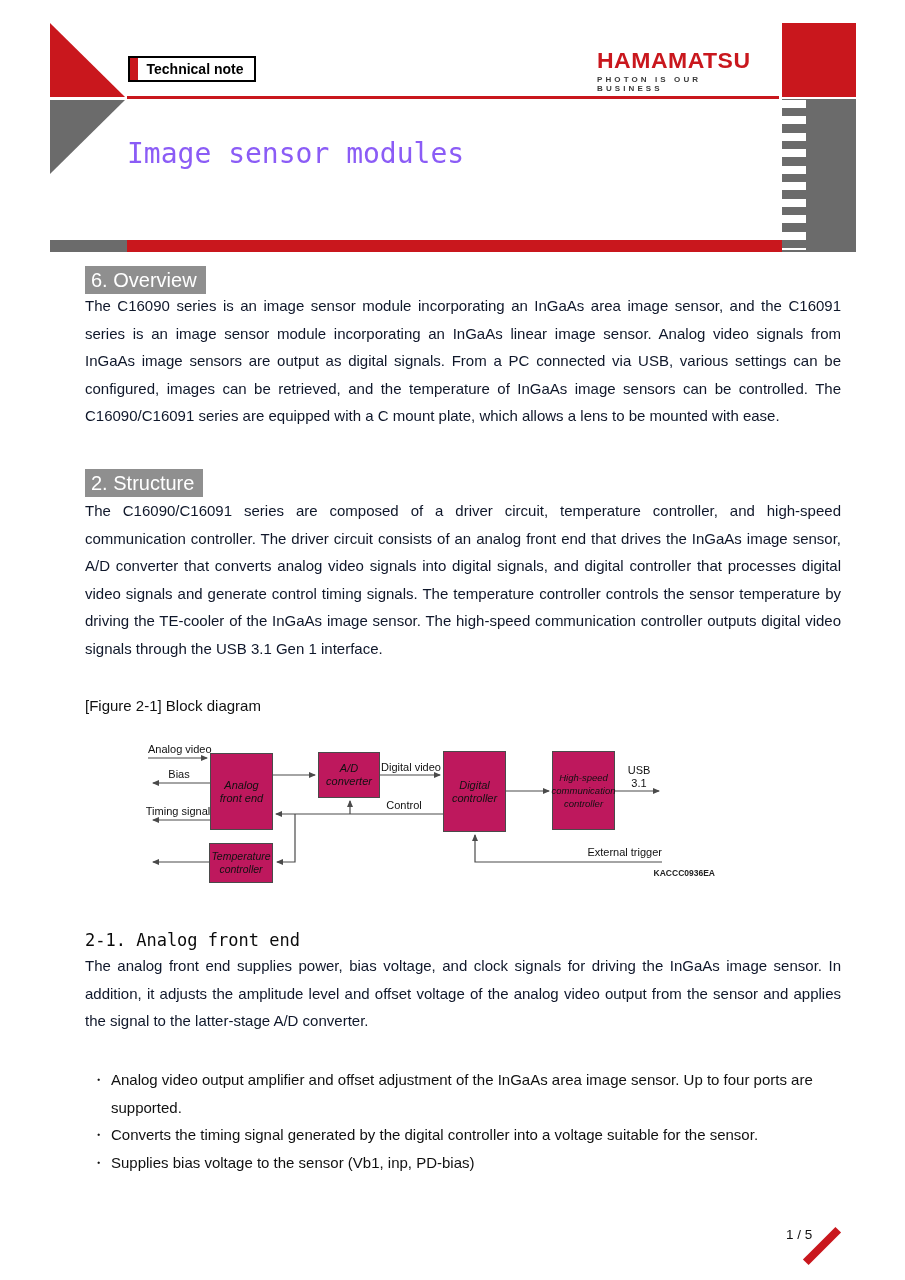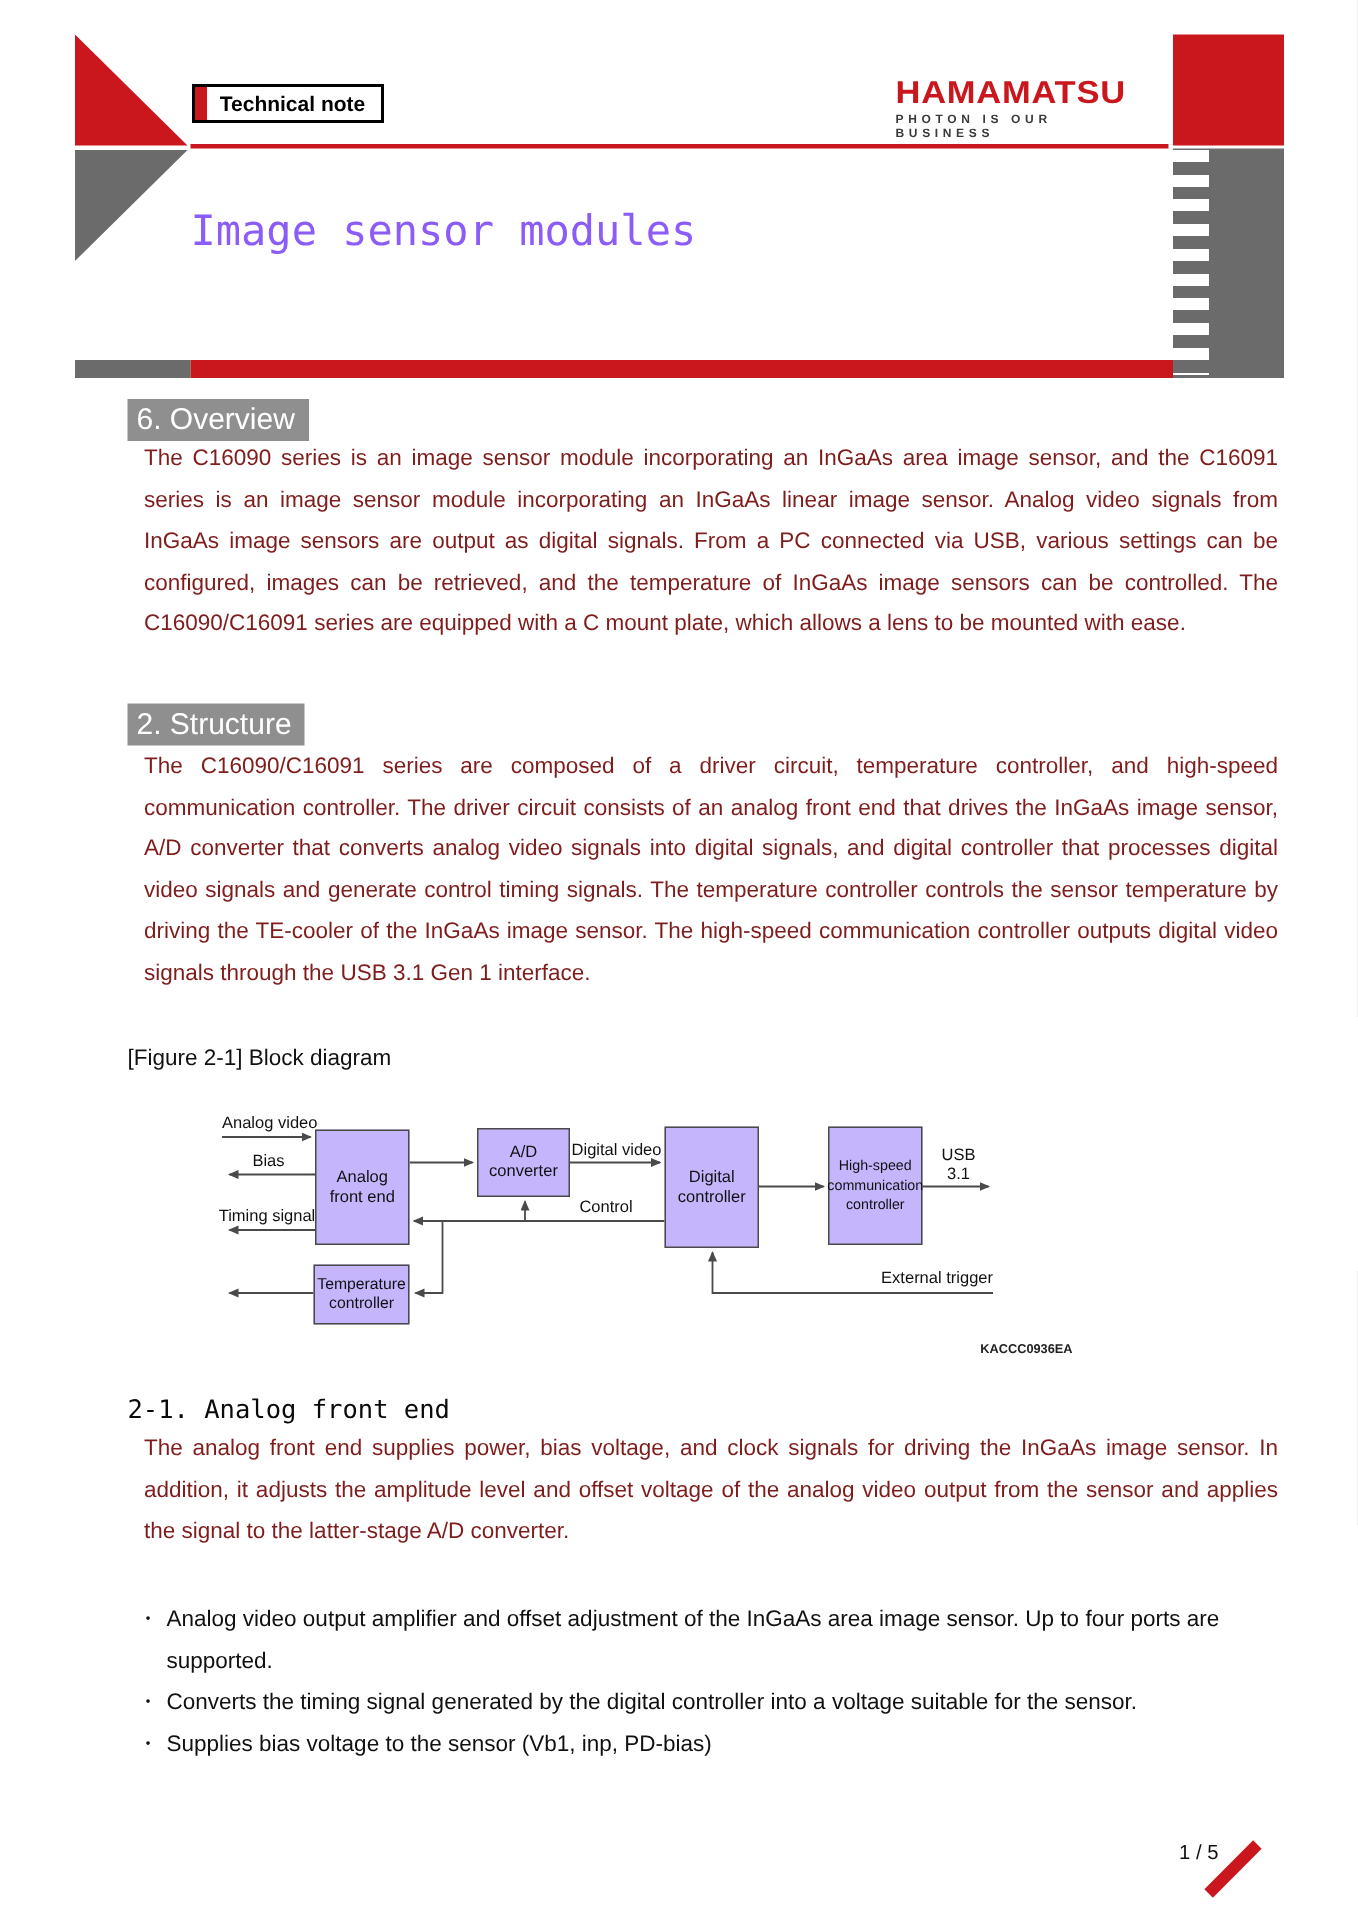--- a/index.html
+++ b/index.html
@@ -24,37 +24,37 @@
   .title{position:absolute;left:127px;top:130px;font-family:"DejaVu Sans Mono",monospace;
          font-size:28px;line-height:47px;color:#8b5cf6;font-weight:500;white-space:pre;}
   .title-bar-gray{position:absolute;left:50px;top:240px;width:77px;height:12px;background:#6b6b6b;}
   .title-bar-red{position:absolute;left:127px;top:240px;width:655px;height:12px;background:#c9171d;}
   .stripe-block{position:absolute;left:782px;top:99px;width:74px;height:153px;background:#6b6b6b;}
   .stripe-strip{position:absolute;left:0;top:1px;width:24px;height:150px;
     background:repeating-linear-gradient(to bottom,#ffffff 0 8px,#6b6b6b 8px 16.5px);}
   
   .sec-head{position:absolute;left:85px;height:28px;background:#8f8f8f;color:#fff;
             font-size:20px;line-height:28px;padding:0 9px 0 6px;box-sizing:border-box;}
-  .para{position:absolute;left:96px;width:756px;font-size:15px;line-height:27.5px;
-        text-align:justify;color:#7f1d1d;}
+  .para{position:absolute;left:85px;width:756px;font-size:15px;line-height:27.5px;
+        text-align:justify;color:#0f172a;}
   .fig-caption{position:absolute;left:85px;top:697px;font-size:15px;color:#111;}
   .mono-head{position:absolute;left:85px;top:930px;font-family:"DejaVu Sans Mono",monospace;
              font-size:17px;color:#0a0a0a;font-weight:500;}
   .bullets{position:absolute;left:85px;top:1066px;width:756px;font-size:15px;line-height:27.5px;}
   .bullet{position:relative;padding-left:26px;margin-bottom:0;}
   .bullet .dot{position:absolute;left:6px;top:0;}
   
   .diagram{position:absolute;left:85px;top:740px;width:670px;height:170px;}
   .diagram svg{position:absolute;left:0;top:0;}
-  .dbox{position:absolute;border:1px solid #4a4a4a;box-sizing:border-box;background:#c4b5fd;
+  .dbox{position:absolute;border:1px solid #4a4a4a;box-sizing:border-box;background:#be185d;
         display:flex;align-items:center;justify-content:center;text-align:center;
-        font-size:11px;line-height:13px;color:#111;padding:1px;}
+        font-size:11px;line-height:13px;color:#111;padding:1px;font-style:italic;}
   .dlabel{position:absolute;font-size:11px;color:#111;white-space:nowrap;}
   .dlabel.wrap{white-space:normal;line-height:13px;}
-  .fig-code{position:absolute;left:555px;top:154px;width:75px;text-align:right;
+  .fig-code{position:absolute;left:555px;top:128px;width:75px;text-align:right;
             font-size:8.5px;color:#222;font-weight:bold;}
   
   .page-num{position:absolute;left:786px;top:1227px;font-size:13.5px;color:#111;}
   .foot-slash{position:absolute;left:799px;top:1242px;width:46px;height:8px;background:#c9171d;
               transform:rotate(-45deg);}
 </style>
 </head>
 <body>
 
 <div class="page">

